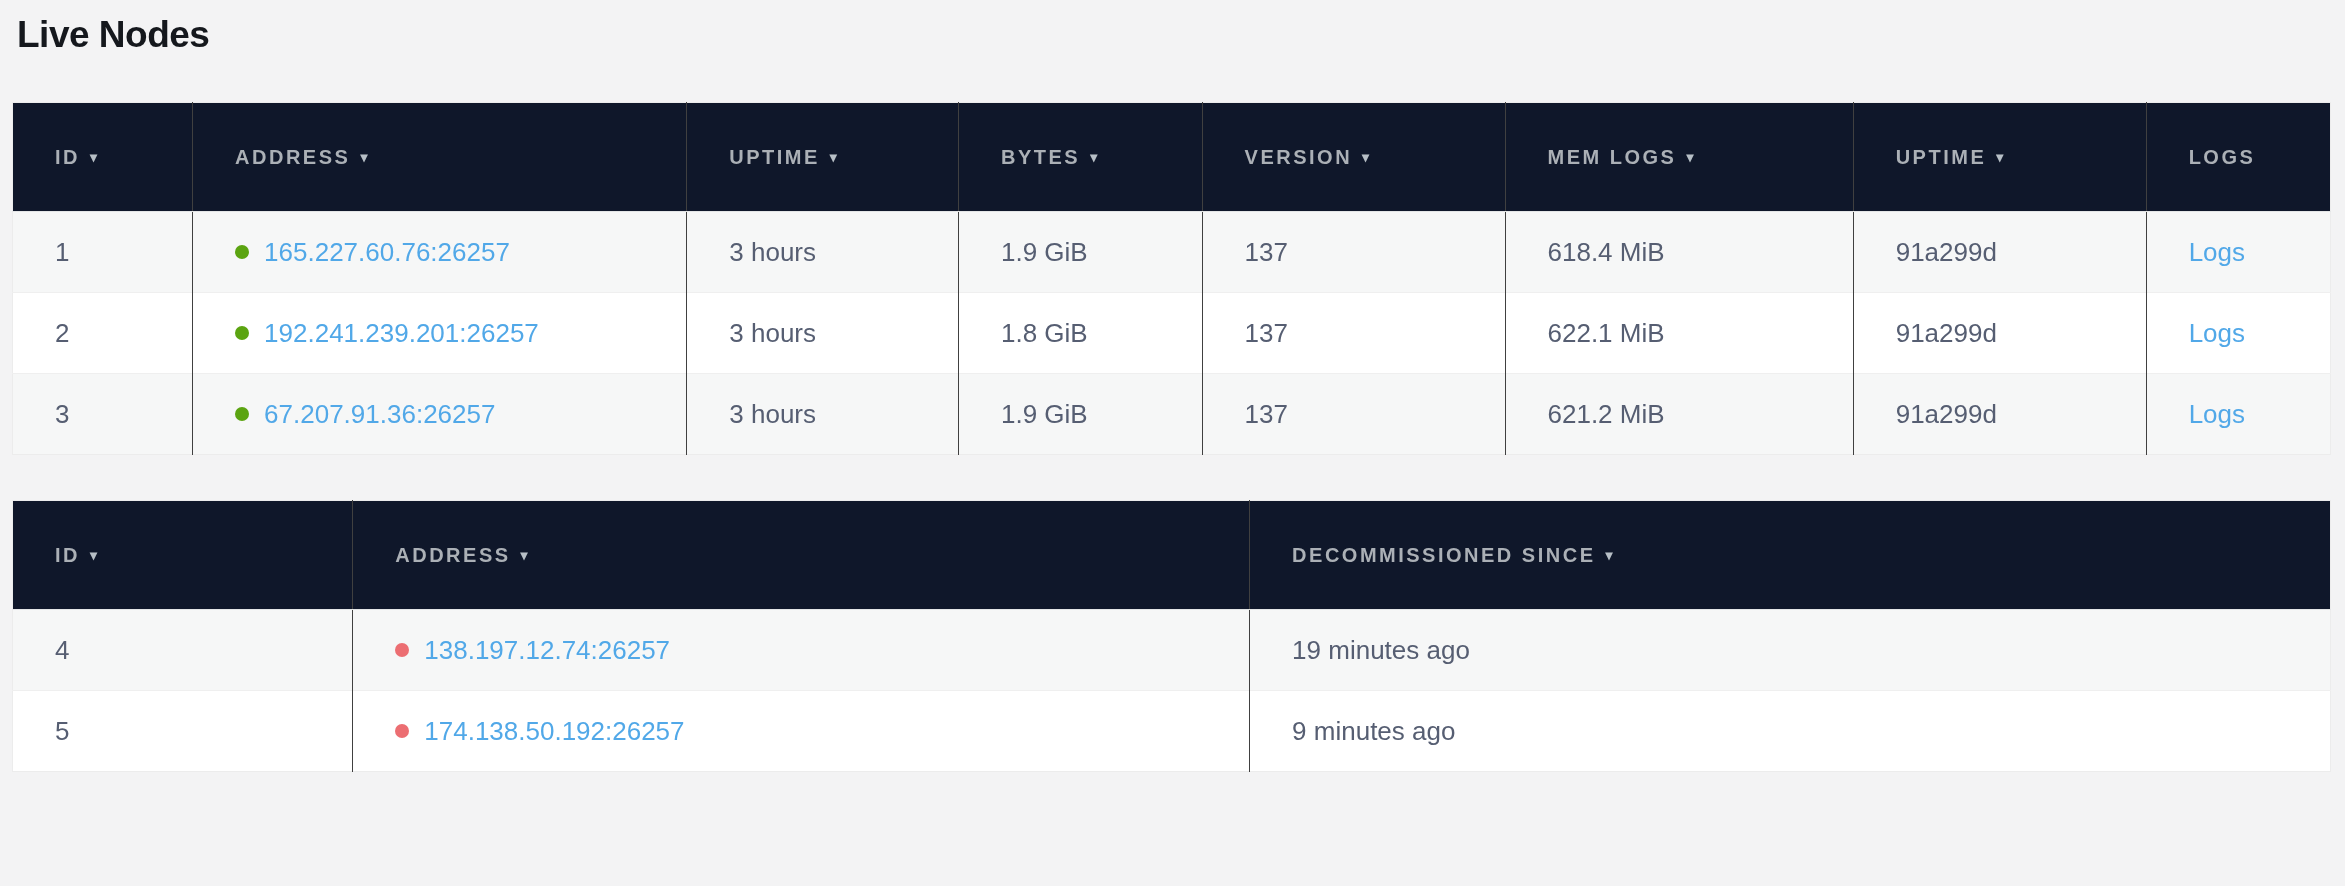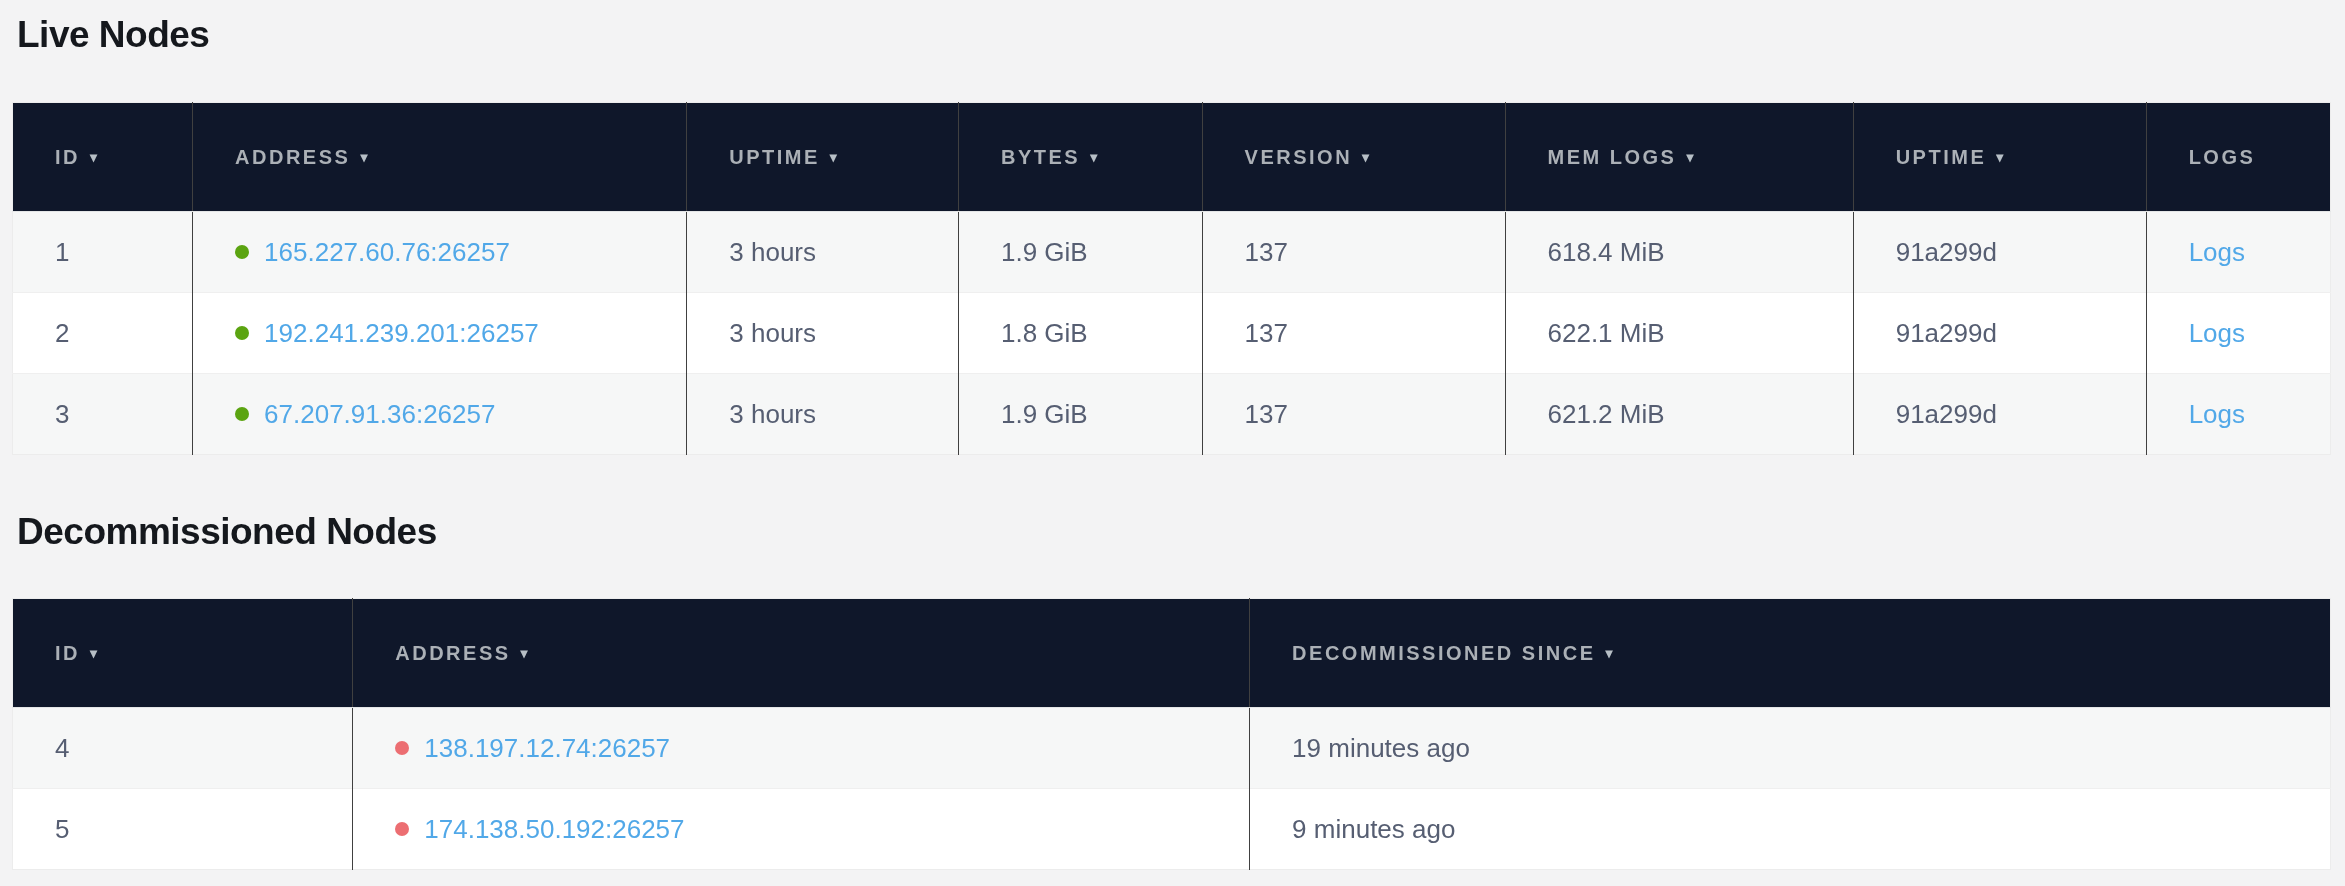--- a/index.html
+++ b/index.html
@@ -156,21 +156,20 @@
         <td>3 hours</td>
         <td>1.9 GiB</td>
         <td>137</td>
         <td>621.2 MiB</td>
         <td>91a299d</td>
         <td><a class="node-link">Logs</a></td>
       </tr>
     </tbody>
   </table>
 
-  <h2 class="section-title second">Decommissioned Nodes</h2>
 
   <table class="nodes-table decom-table">
     <colgroup>
       <col style="width:14.68%">
         <col style="width:38.69%">
         <col style="width:46.63%">
     </colgroup>
     <thead>
       <tr>
         <th><span>ID</span><span class="sort-arrow">▾</span></th>

